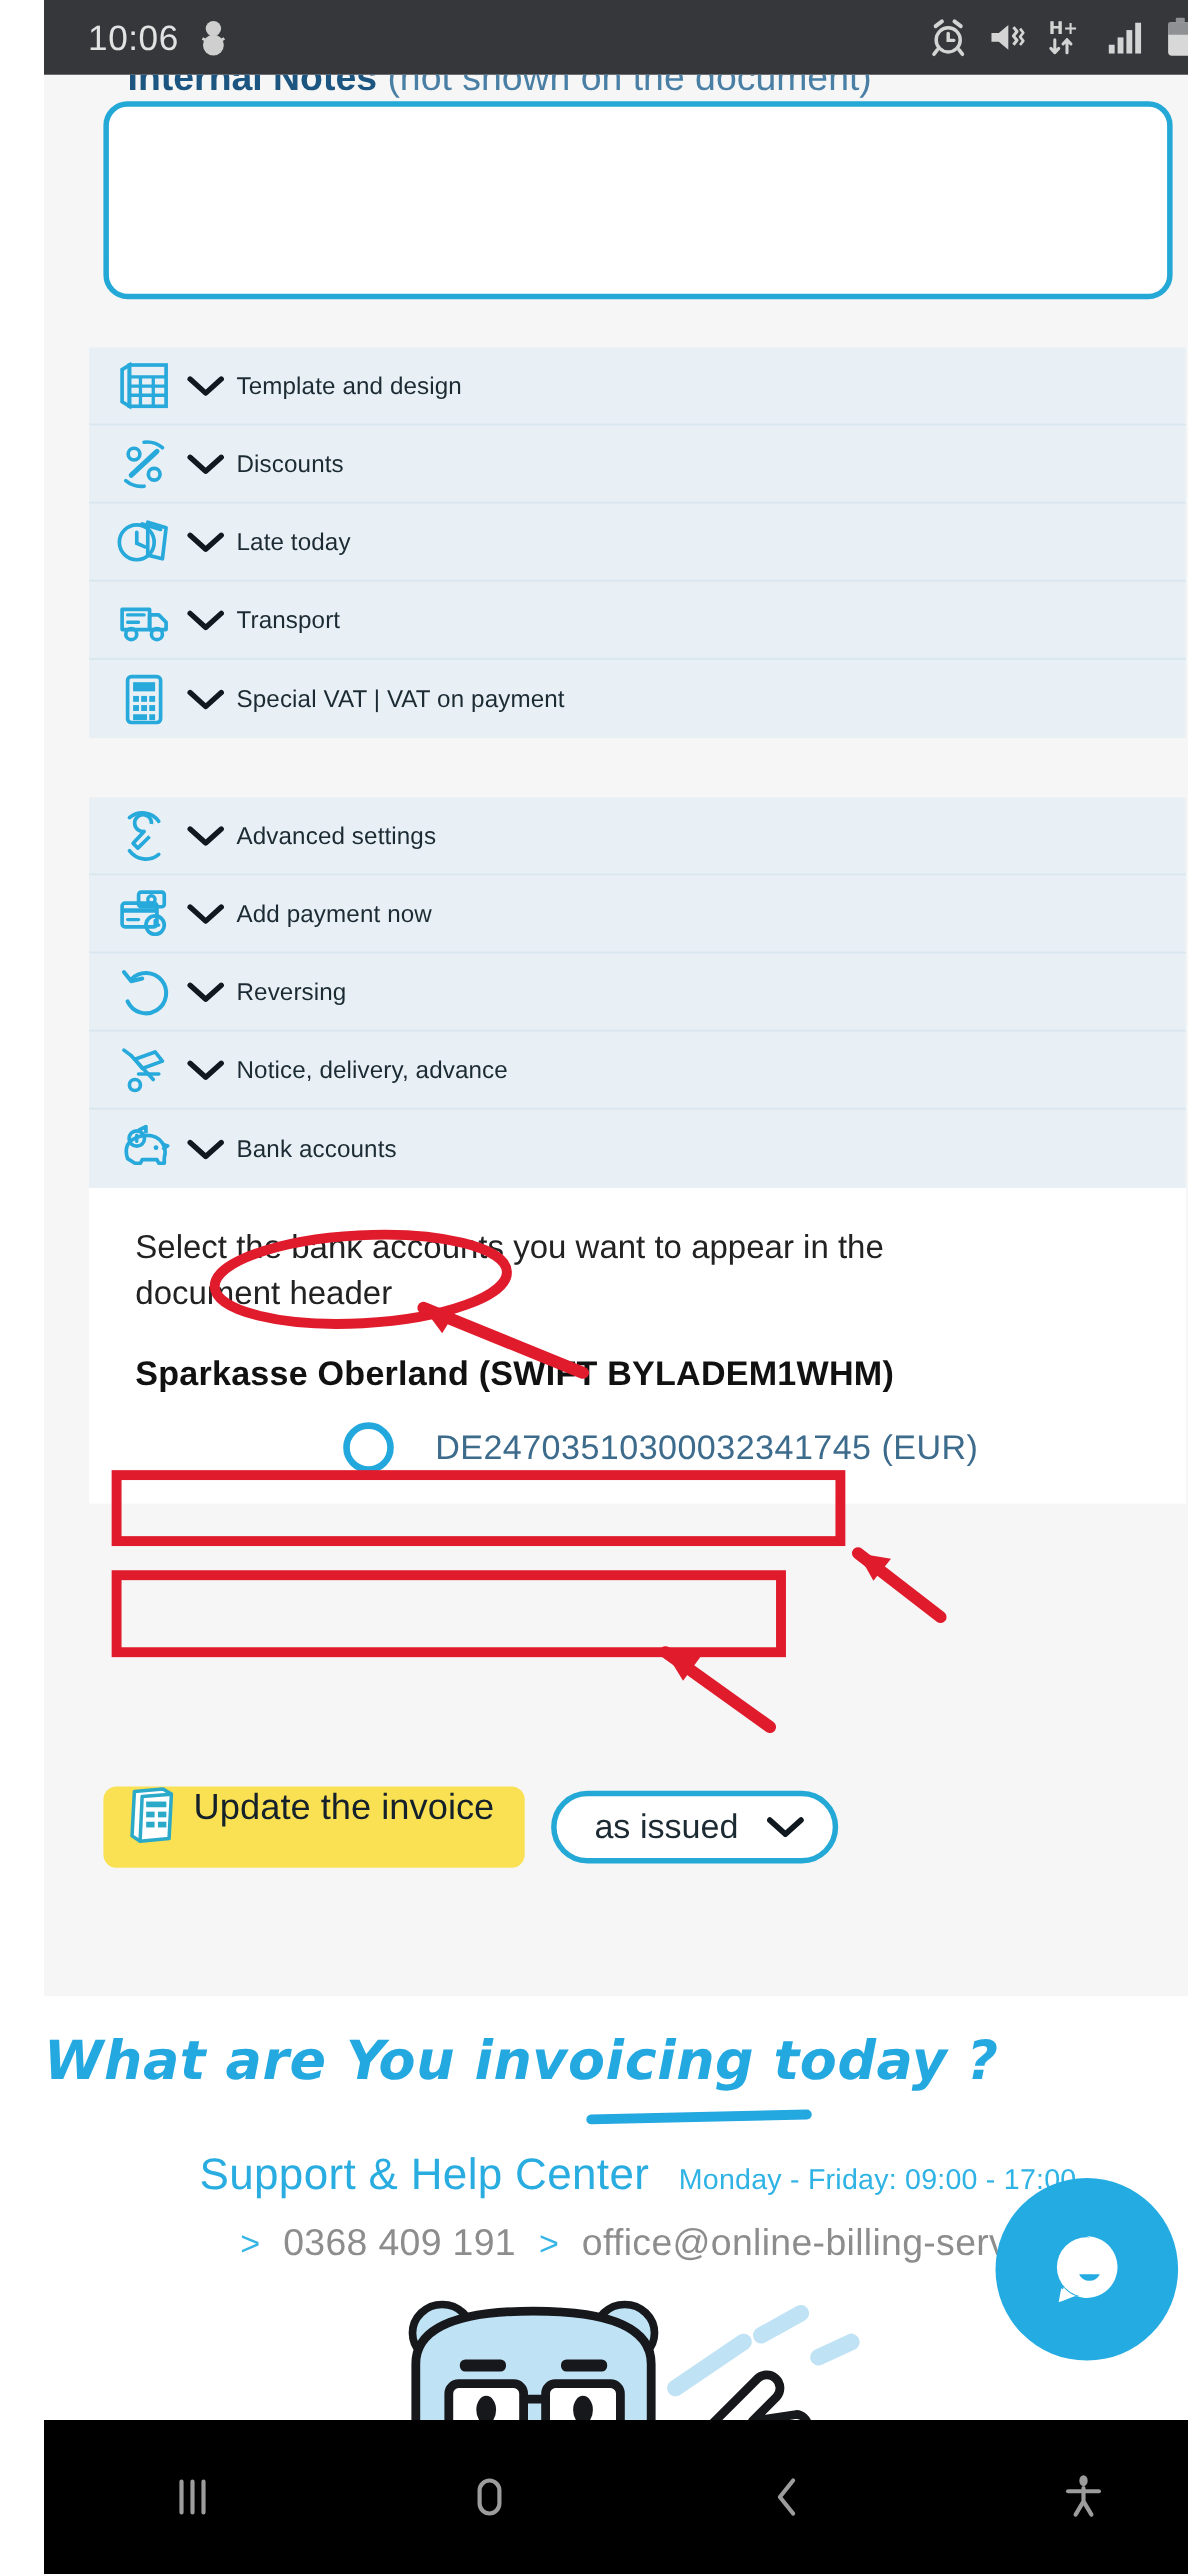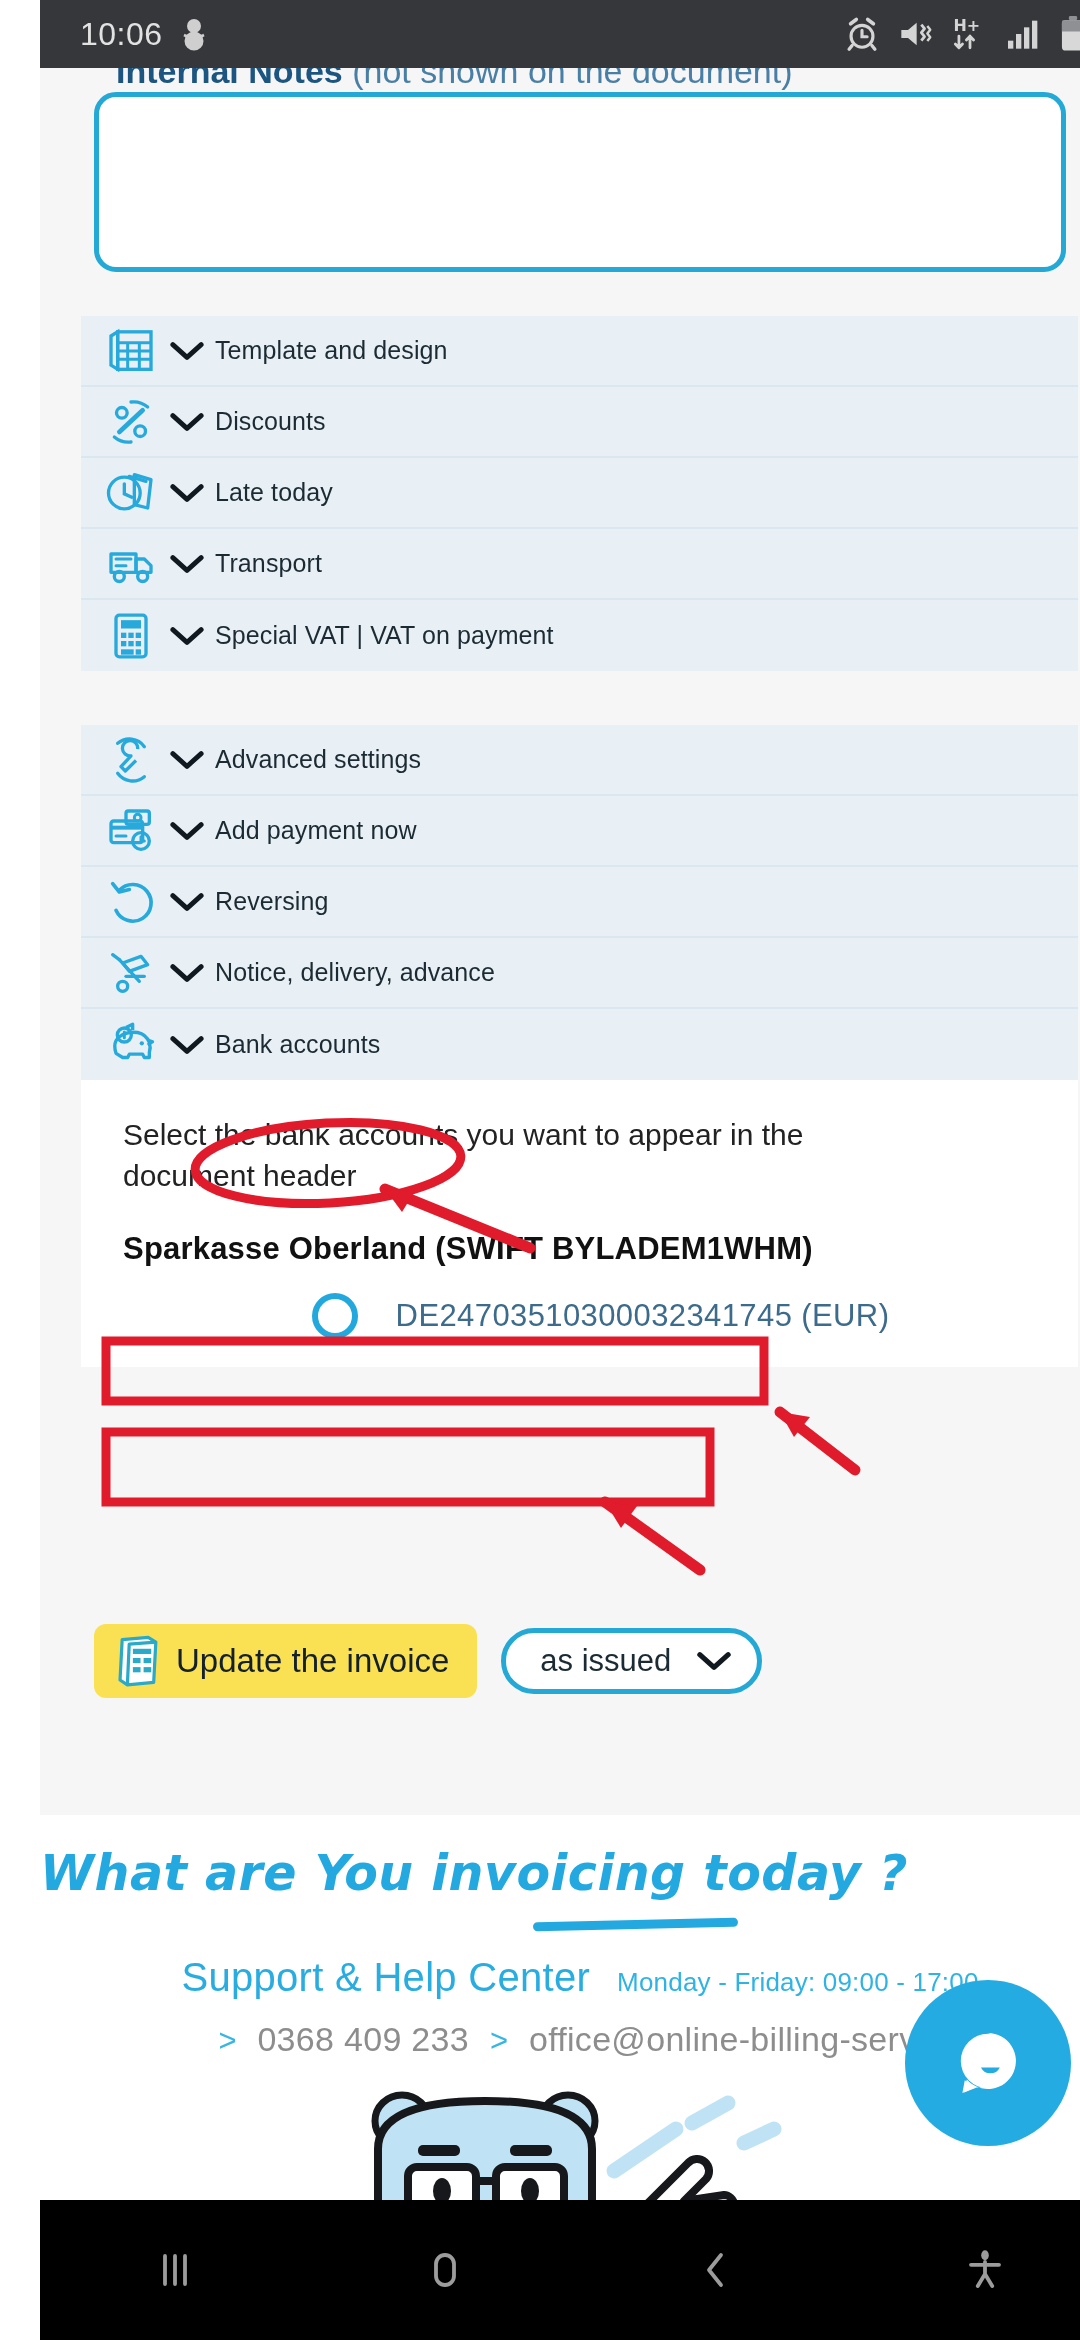--- a/index.html
+++ b/index.html
@@ -45,21 +45,21 @@
   .acc-group { position:absolute; left:41px; width:997px; }
   .acc-row {
     position:relative; height:71px; background:#e8f0f5;
     display:flex; align-items:center; padding-left:22px;
     border-bottom:2px solid #dbe7ef;
   }
   .acc-row:last-child { border-bottom:none; }
   .acc-ic { width:56px; height:52px; flex:0 0 56px; display:flex; align-items:center; justify-content:center; }
   .acc-chev { width:56px; flex:0 0 56px; display:flex; align-items:center; justify-content:center; }
   .acc-label {
-    font-size:25px; color:#1c2b33; white-space:nowrap; letter-spacing:0.1px;
+    font-size:22px; color:#1c2b33; white-space:nowrap; letter-spacing:0.1px;
   }
 
   
   .bank-body {
     position:absolute; left:41px; width:997px; background:#ffffff;
     padding: 34px 0 28px 0;
   }
   .bank-help {
     font-size:30px; color:#222; line-height:1.38; padding:0 36px 0 42px;
     max-width: 880px;
@@ -73,21 +73,21 @@
   }
   .radio-outer {
     width:46px; height:46px; border-radius:50%;
     border:6px solid #23a8dd; background:#ffffff; flex:0 0 46px;
   }
   .acct-text { font-size:31px; color:#3d6b8c; letter-spacing:0.4px; }
 
   
   .action-row { position:absolute; left:54px; top:1556px; display:flex; align-items:center; gap:24px; }
   .btn-update {
-    display:flex; align-items:center; gap:14px;
+    display:flex; align-items:flex-start; gap:14px;
     background:#fae154; border:none; border-radius:12px;
     height:74px; padding: 0 28px 0 22px; cursor:pointer;
   }
   .btn-update .lbl { font-size:33px; color:#14202a; font-weight:400; }
   .dd-pill {
     display:flex; align-items:center; gap:26px;
     height:66px; padding:0 26px 0 34px;
     background:#ffffff; border:5px solid #24a8d6; border-radius:40px;
     cursor:pointer;
   }
@@ -408,21 +408,21 @@
 
     <div class="f-line2">
       <span class="f-sup">Support &amp; Help Center</span>
       <span style="display:inline-block;width:18px"></span>
       <span class="f-hours">Monday - Friday: 09:00 - 17:00</span>
     </div>
 
     <div class="f-line3">
       <span class="f-chev">&gt;</span>
       <span style="display:inline-block;width:12px"></span>
-      <span class="f-contact">0368 409 233</span>
+      <span class="f-contact">0368 409 191</span>
       <span style="display:inline-block;width:12px"></span>
       <span class="f-chev">&gt;</span>
       <span style="display:inline-block;width:12px"></span>
       <span class="f-contact">office@online-billing-servic</span>
     </div>
 
     <div class="chat-fab">
       <svg width="96" height="96" viewBox="0 0 48 48">
         <path d="M24 9 a14 14 0 1 1 -10.6 23.2 l-1.4 6.6 l6.4 -2.6 A14 14 0 0 0 24 9 Z" fill="#ffffff"></path>
         <circle cx="24" cy="23" r="13.6" fill="#ffffff"></circle>

